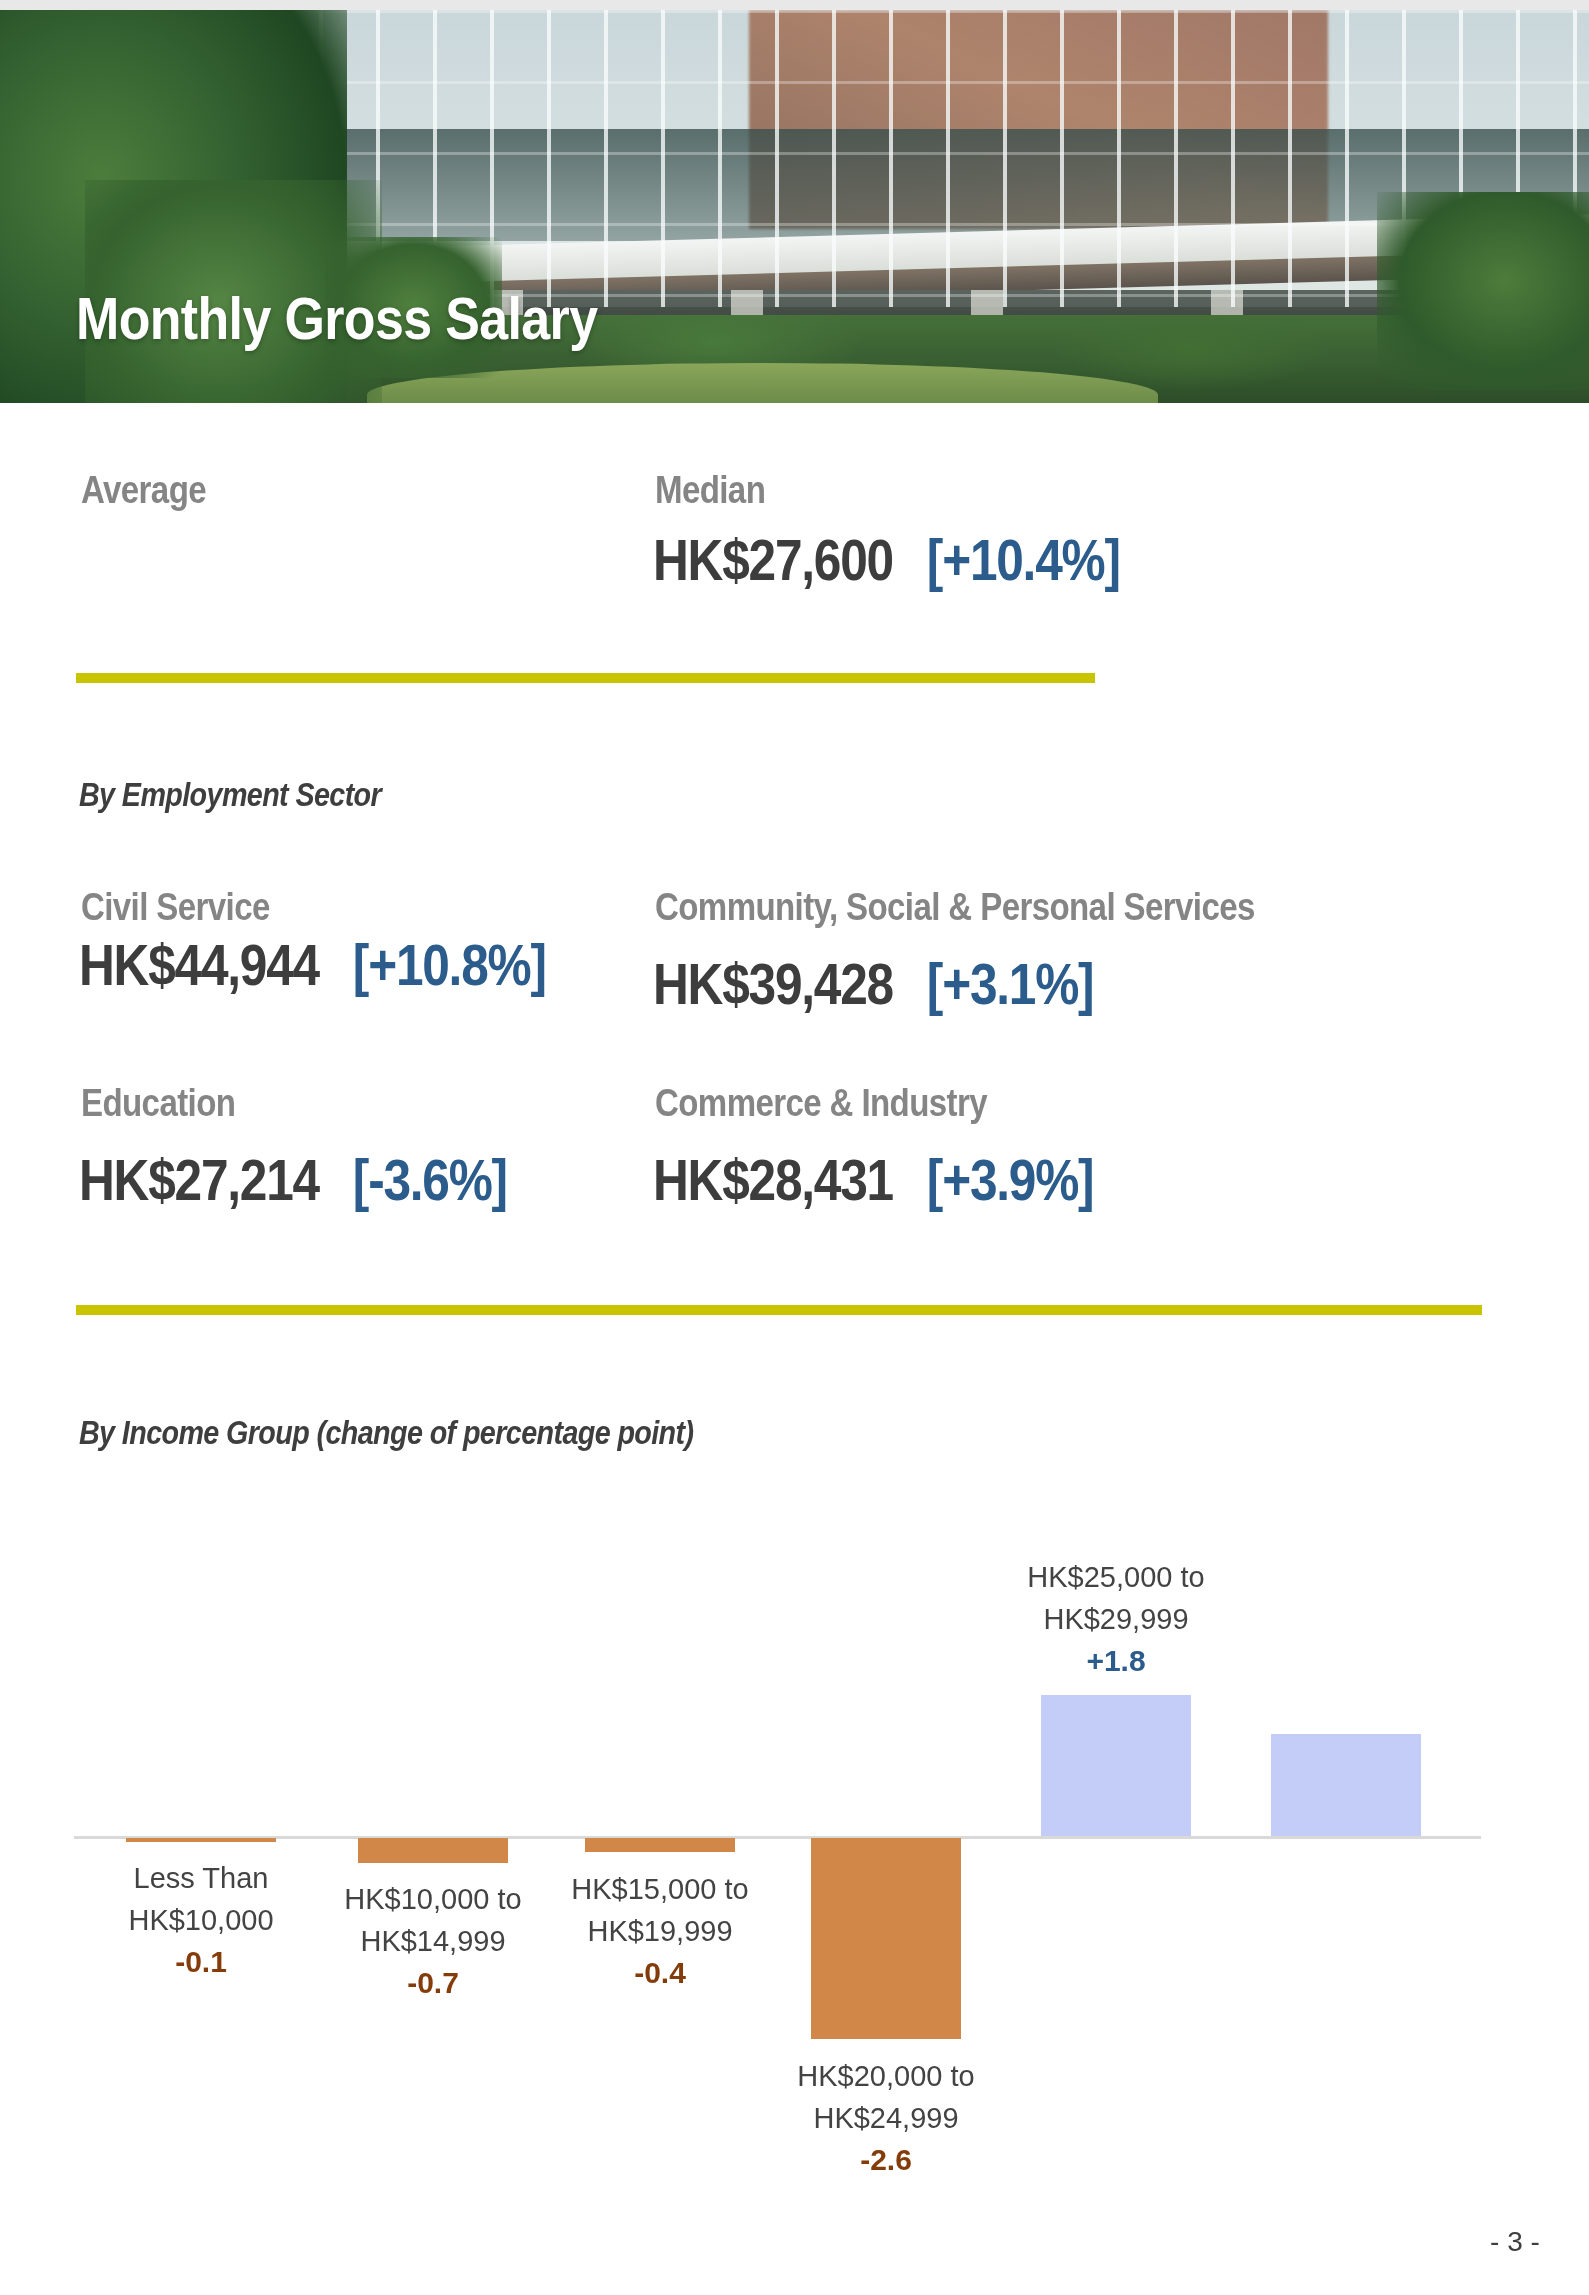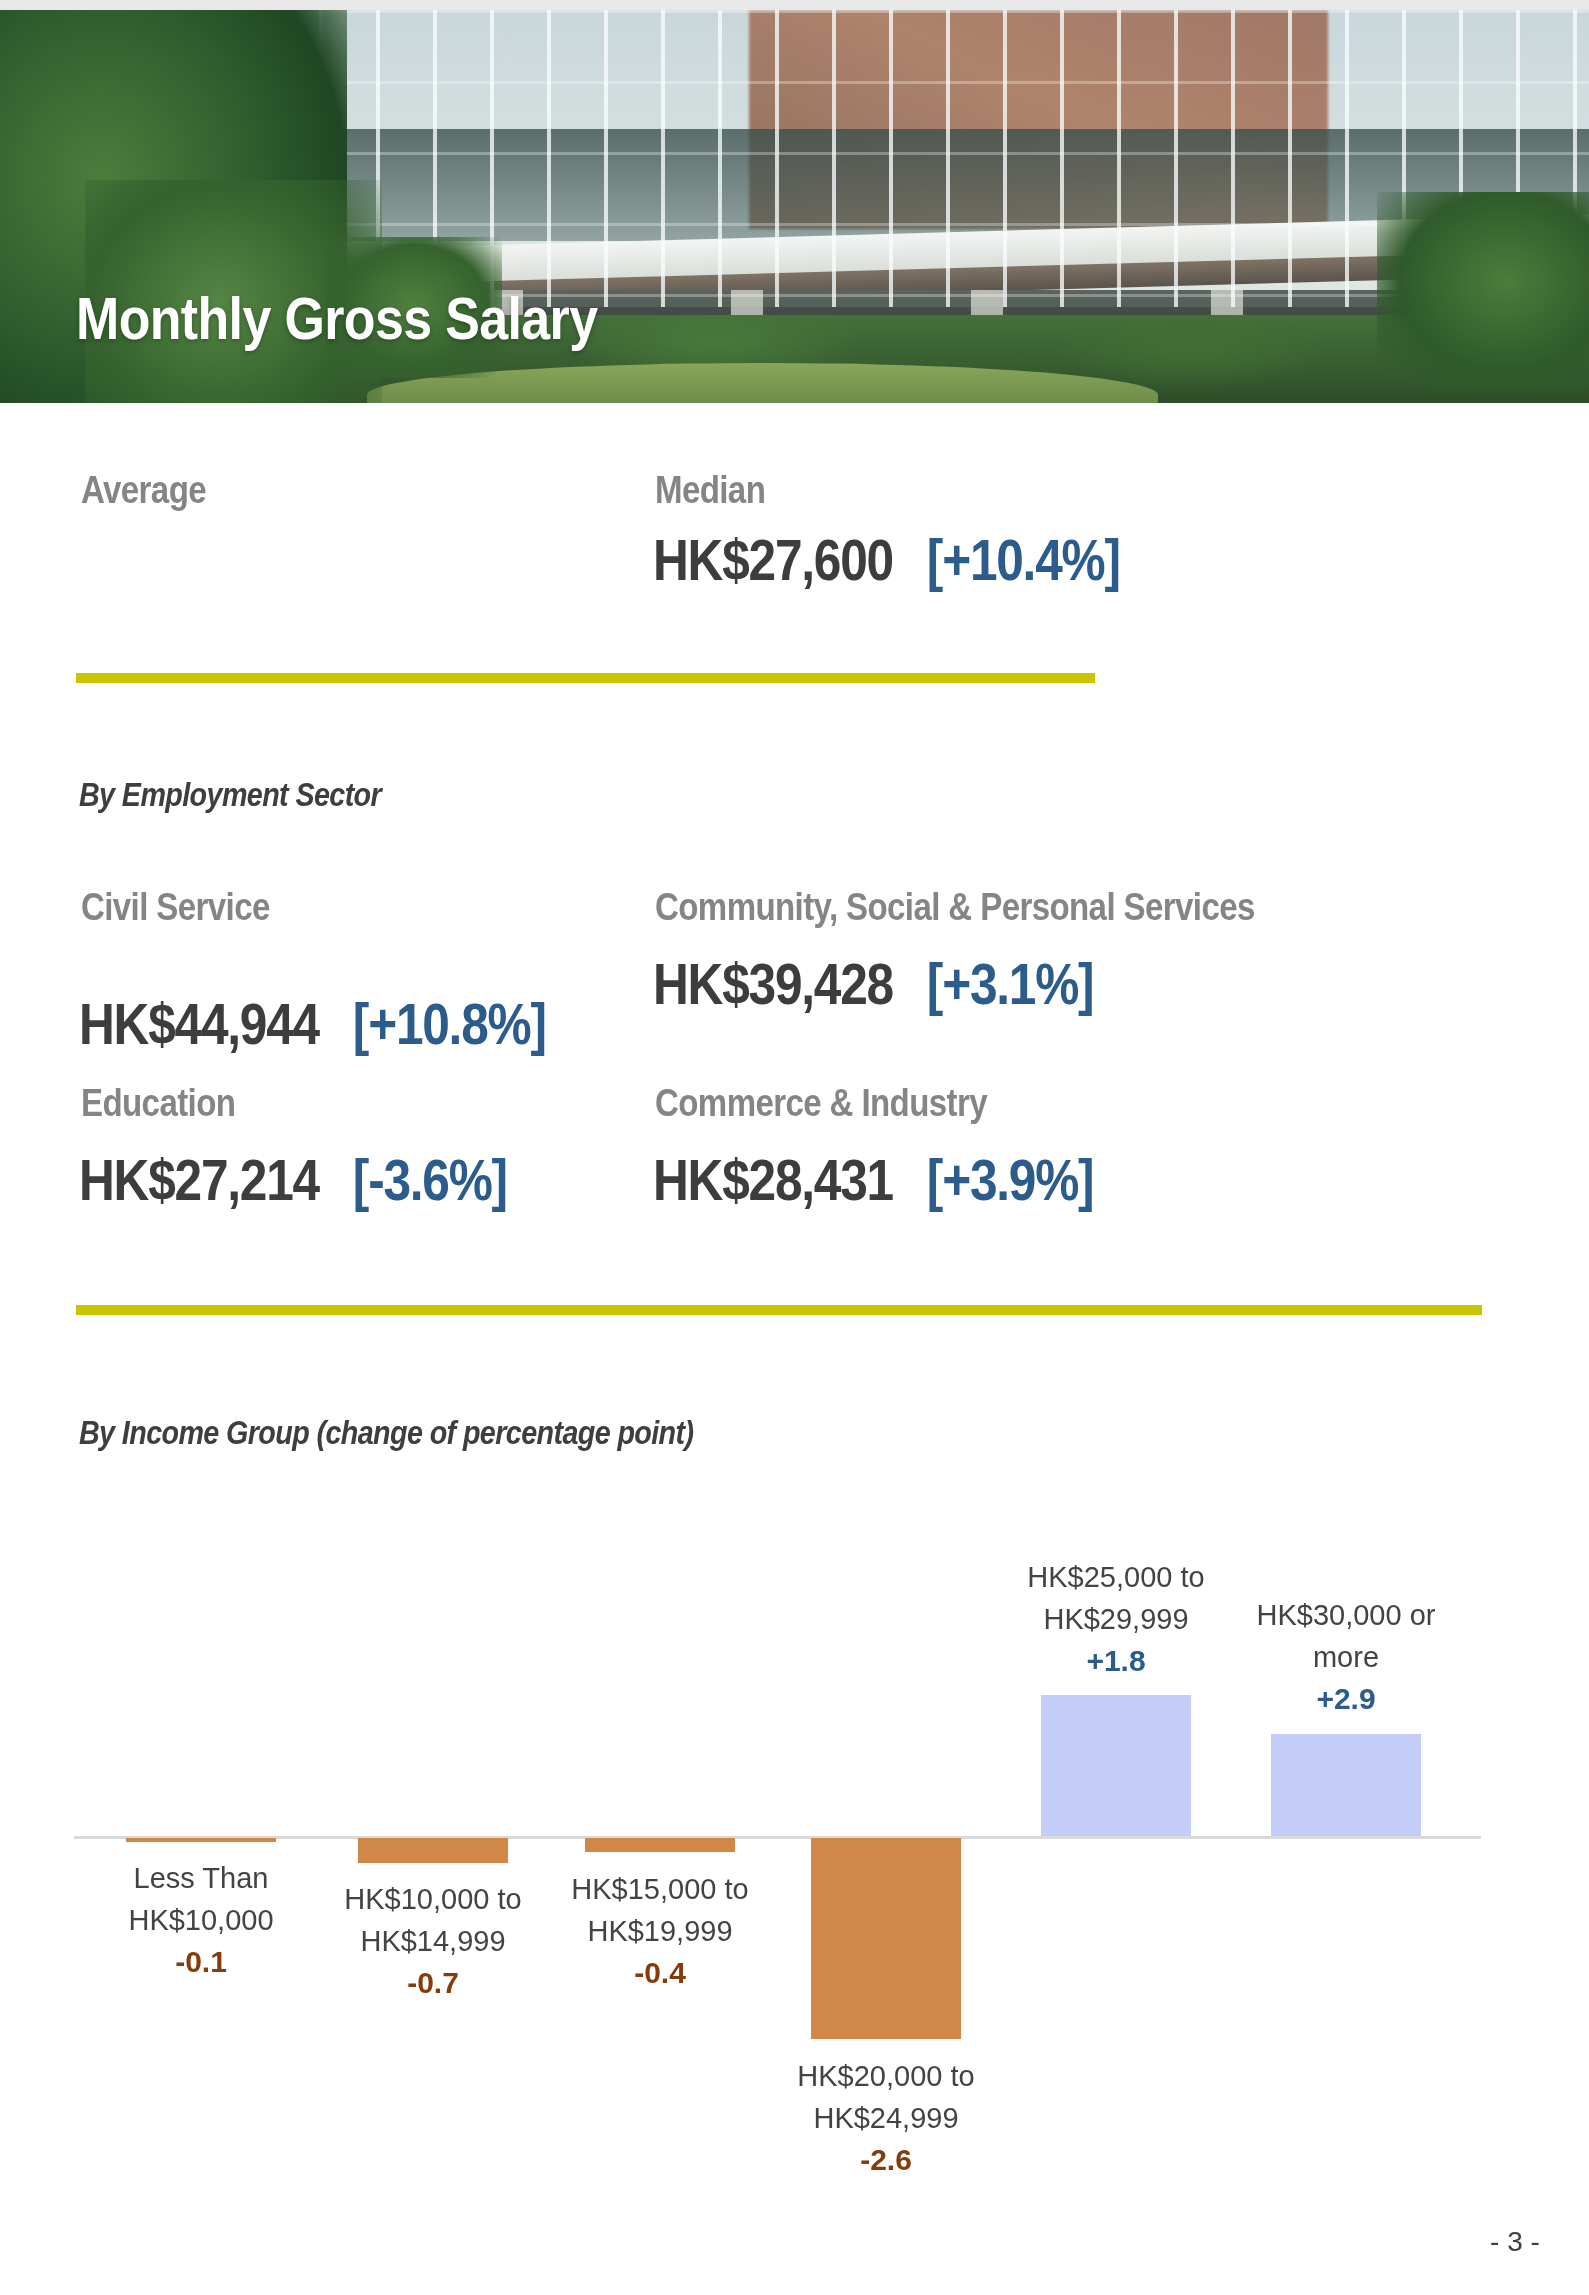--- a/index.html
+++ b/index.html
@@ -103,21 +103,21 @@
 
   <div class="divider" style="left:76px; top:663px; width:1019px;"></div>
 
   <div class="ital-heading" style="left:79px; top:766px;">
     <span class="narrow">By Employment Sector</span>
   </div>
 
   <div class="sec-label" style="left:81px; top:876px;">
     <span class="narrow">Civil Service</span>
   </div>
-  <div class="vline" style="left:79px; top:981px;">
+  <div class="vline" style="left:79px; top:922px;">
     <span class="narrow"><span>HK$44,944</span><span class="chg">[+10.8%]</span></span>
   </div>
 
   <div class="sec-label" style="left:655px; top:876px;">
     <span class="narrow">Community, Social &amp; Personal Services</span>
   </div>
   <div class="vline" style="left:653px; top:941px;">
     <span class="narrow"><span>HK$39,428</span><span class="chg">[+3.1%]</span></span>
   </div>
 
@@ -167,23 +167,18 @@
         <div class="cat">HK$24,999</div>
         <div class="val" style="color: rgb(132, 60, 10);">-2.6</div>
       </div>
       <div class="bar" style="left: 967px; width: 150px; height: 141px; background: rgb(195, 205, 248); top: 174px;"></div>
       <div class="bar-label" style="left: 908px; width: 268px; top: 35px;">
         <div class="cat">HK$25,000 to</div>
         <div class="cat">HK$29,999</div>
         <div class="val" style="color: rgb(43, 92, 140);">+1.8</div>
       </div>
       <div class="bar" style="left: 1197px; width: 150px; height: 102px; background: rgb(195, 205, 248); top: 213px;"></div>
-      <div class="bar-label" style="left: 1138px; width: 268px; top: 73px;">
-        <div class="cat">HK$30,000 or</div>
-        <div class="cat">more</div>
-        <div class="val" style="color: rgb(43, 92, 140);">+2.9</div>
-      </div>
     </div>
 
   <div class="page-num">- 3 -</div>
 
 </div>
 
 
 </body></html>

